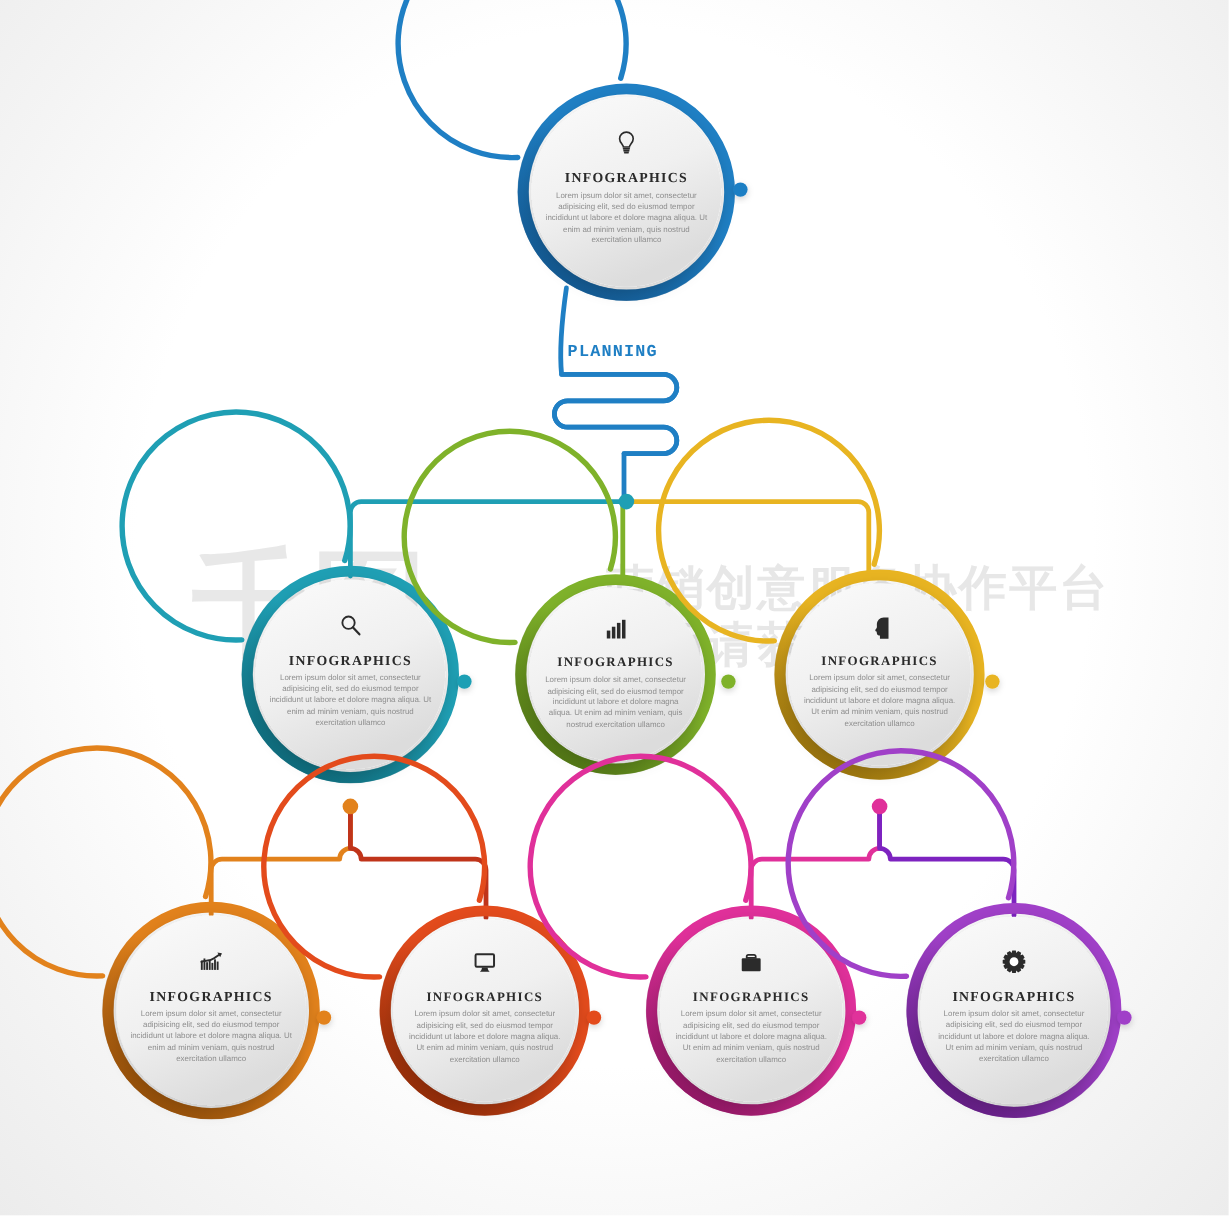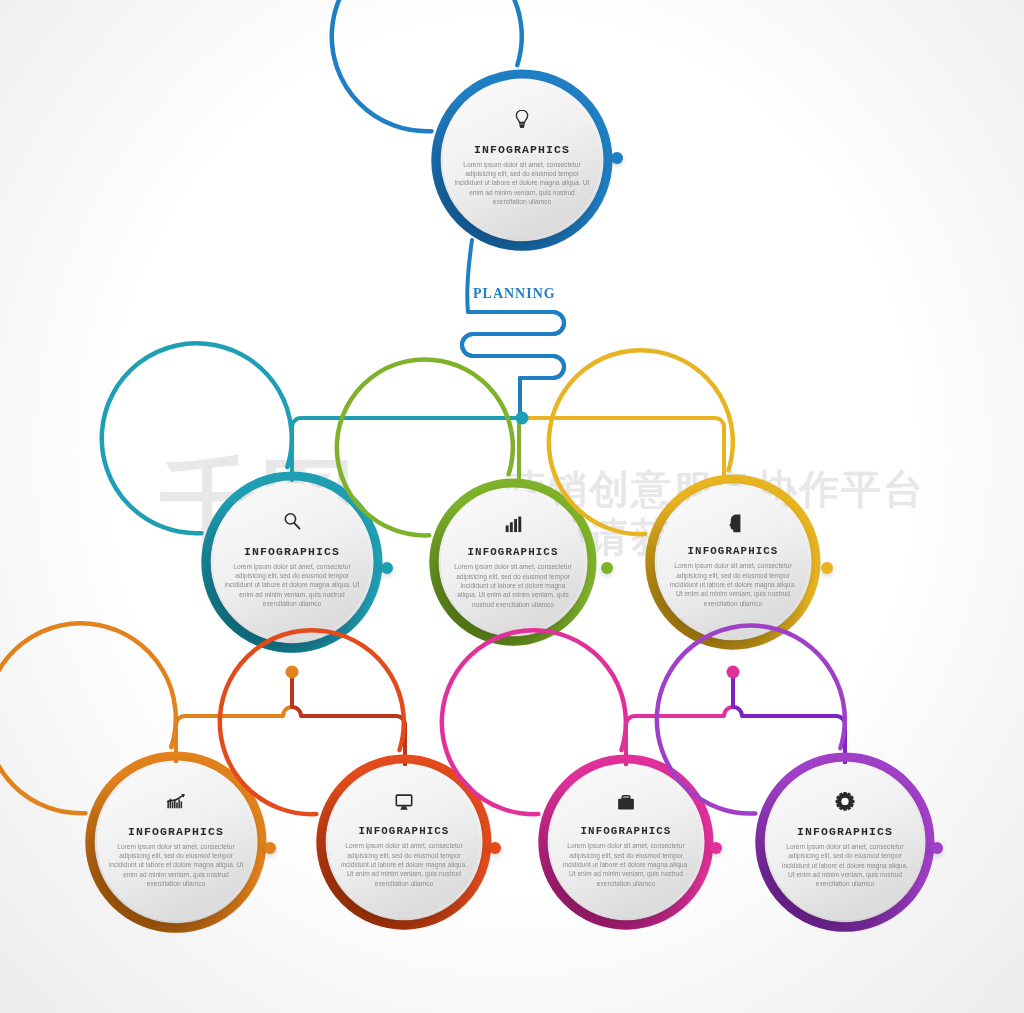--- a/index.html
+++ b/index.html
@@ -39,32 +39,32 @@
   .node-text{
     position:absolute;
     text-align:center;
     pointer-events:none;
     -webkit-user-select:none;user-select:none;
   }
   .node-title{
     font-weight:bold;
     color:#2a2a2a;
     letter-spacing:1.1px;
-    font-family:Liberation Mono, monospace;
+    font-family:Liberation Serif, serif;
   }
   .node-desc{
     color:#8d8d8d;
     font-family:"Liberation Sans", sans-serif;
     line-height:1.42;
   }
   .planning-label{
     position:absolute;
     font-weight:bold;
     letter-spacing:1px;
-    font-family:Liberation Serif, serif;
+    font-family:Liberation Mono, monospace;
   }
 </style>
 </head>
 <body>
 
 <div id="stage">
 
   <div class="wm-wrap">
     <div class="wm-logo">千图</div>
     <div class="wm-l1">营销创意服务协作平台</div>

